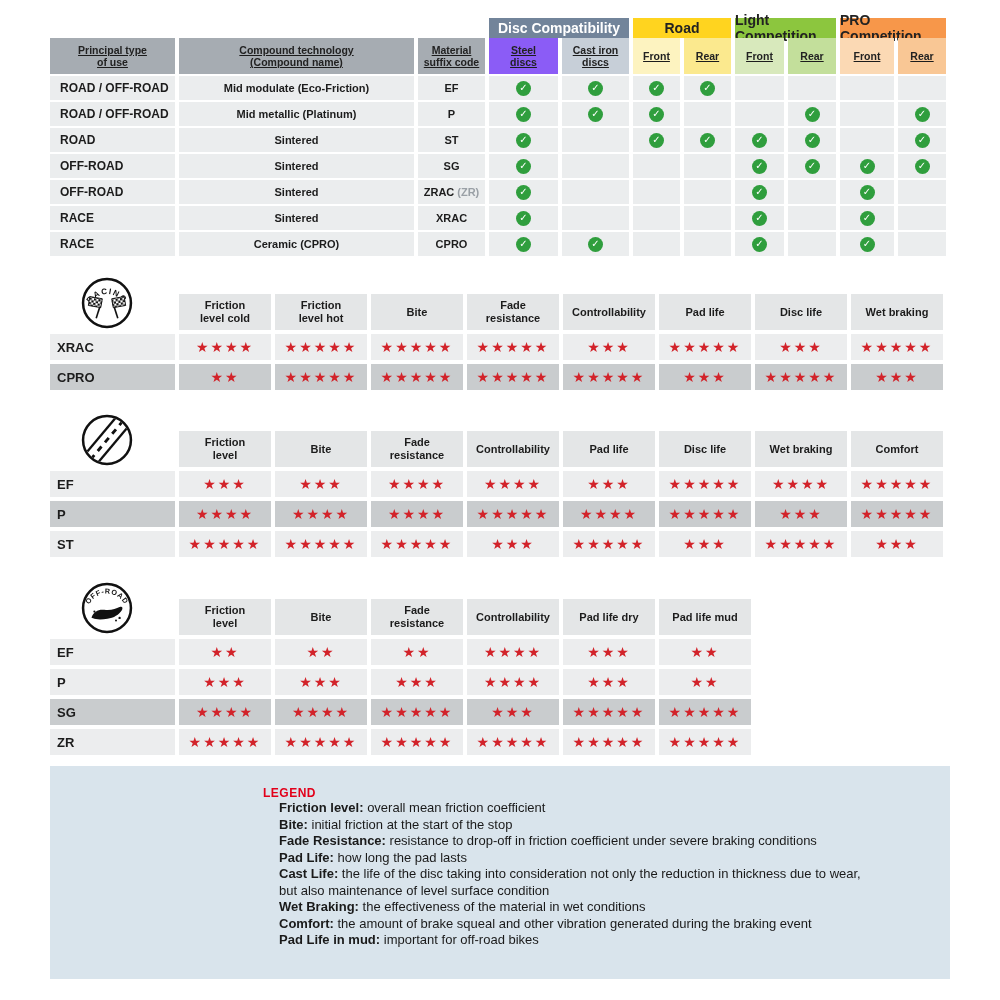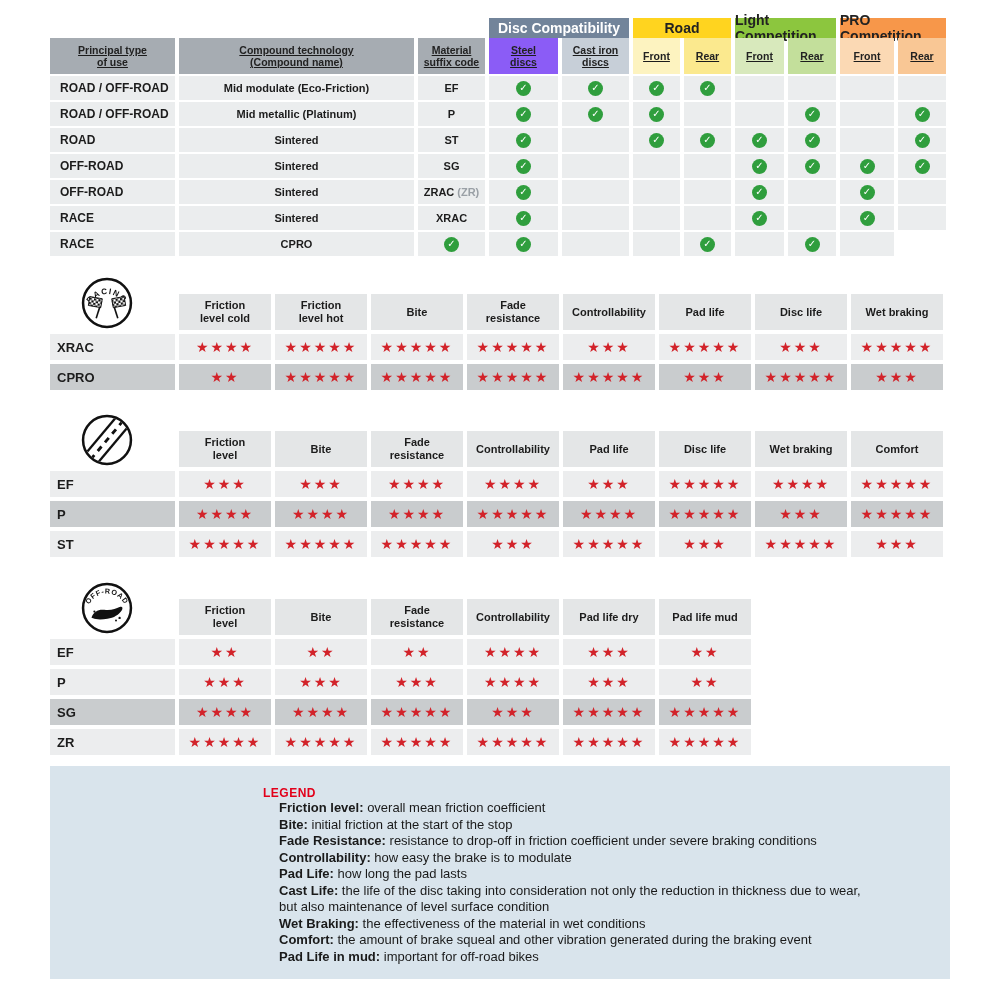--- a/index.html
+++ b/index.html
@@ -190,20 +190,21 @@
       <div class="cell ck"></div>
       <div class="cell ck">
         <span class="check">✓</span>
       </div>
       <div class="cell ck"></div>
       <div class="cell ck">
         <span class="check">✓</span>
       </div>
       <div class="cell ck"></div>
       <div class="cell use">RACE</div>
+      <div class="cell tech">Ceramic (CPRO)</div>
       <div class="cell code">CPRO</div>
       <div class="cell ck">
         <span class="check">✓</span>
       </div>
       <div class="cell ck">
         <span class="check">✓</span>
       </div>
       <div class="cell ck"></div>
       <div class="cell ck"></div>
       <div class="cell ck">
@@ -370,21 +371,20 @@
       <div class="rstars r-light">★★★★★</div>
       <div class="rstars r-light">★★★★★</div>
     </div>
 
   <div class="legend">
     <div class="legend-title">LEGEND</div>
     <div id="legend-lines">
         <div class="lline"><b>Friction level:</b> overall mean friction coefficient</div>
         <div class="lline"><b>Bite:</b> initial friction at the start of the stop</div>
         <div class="lline"><b>Fade Resistance:</b> resistance to drop-off in friction coefficient under severe braking conditions</div>
-        <div class="lline"><b>Controllability:</b> how easy the brake is to modulate</div>
         <div class="lline"><b>Pad Life:</b> how long the pad lasts</div>
         <div class="lline"><b>Cast Life:</b> the life of the disc taking into consideration not only the reduction in thickness due to wear,</div>
         <div class="lline">but also maintenance of level surface condition</div>
         <div class="lline"><b>Wet Braking:</b> the effectiveness of the material in wet conditions</div>
         <div class="lline"><b>Comfort:</b> the amount of brake squeal and other vibration generated during the braking event</div>
         <div class="lline"><b>Pad Life in mud:</b> important for off-road bikes</div>
       </div>
   </div>
 </div>
 

